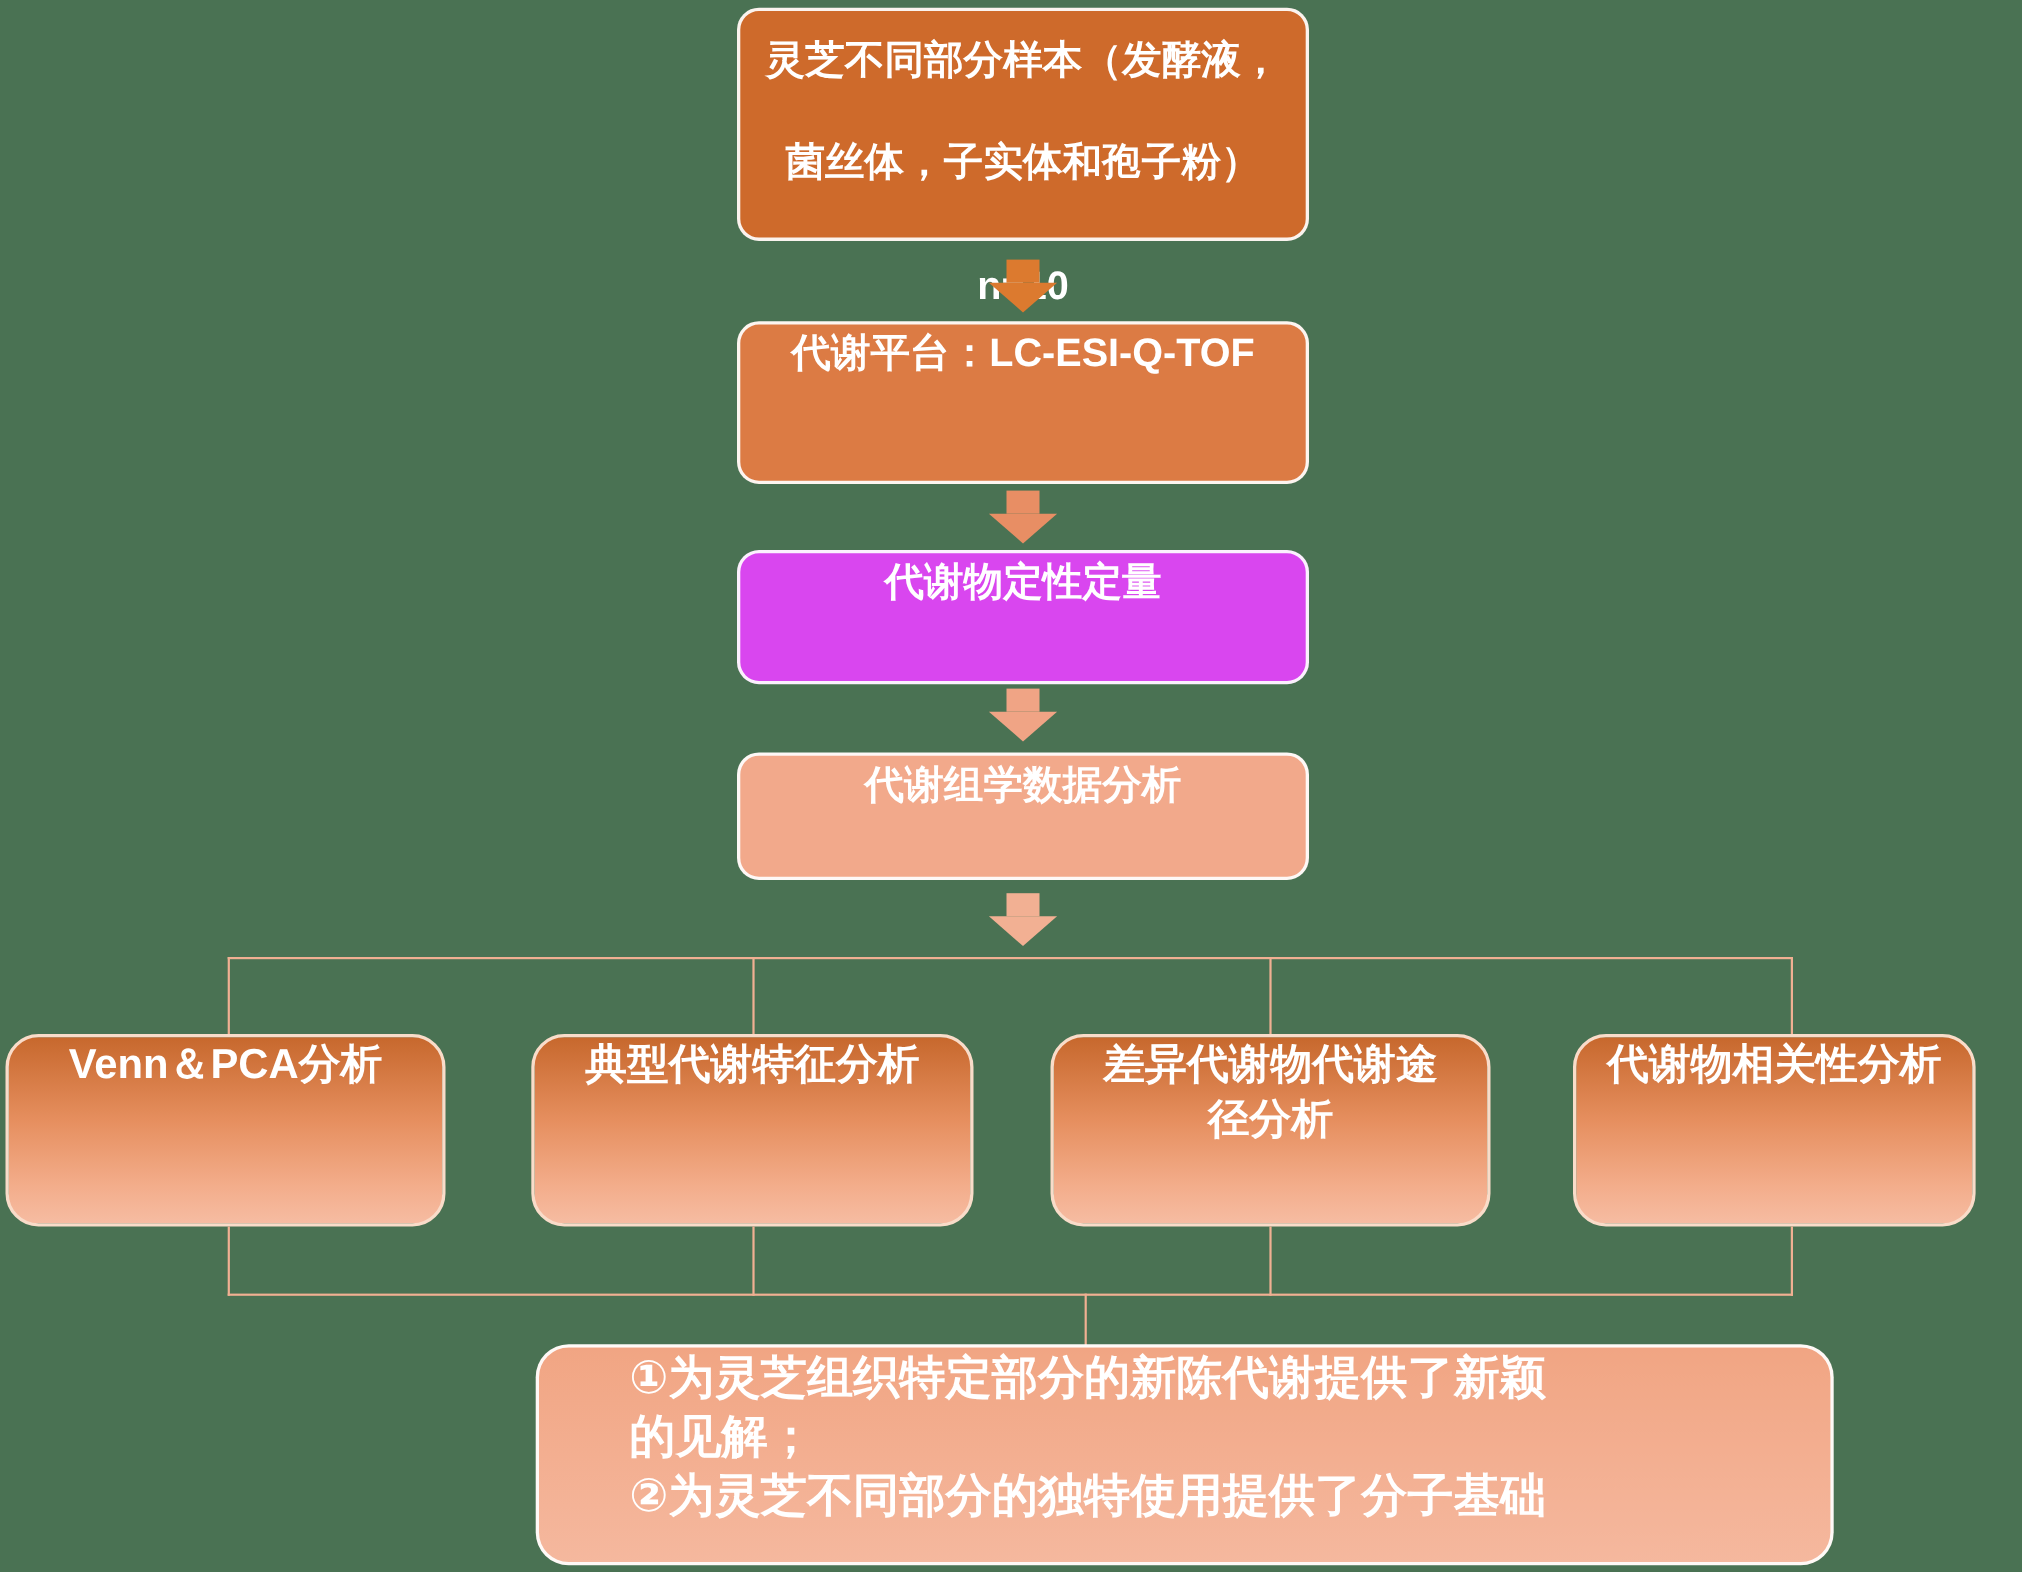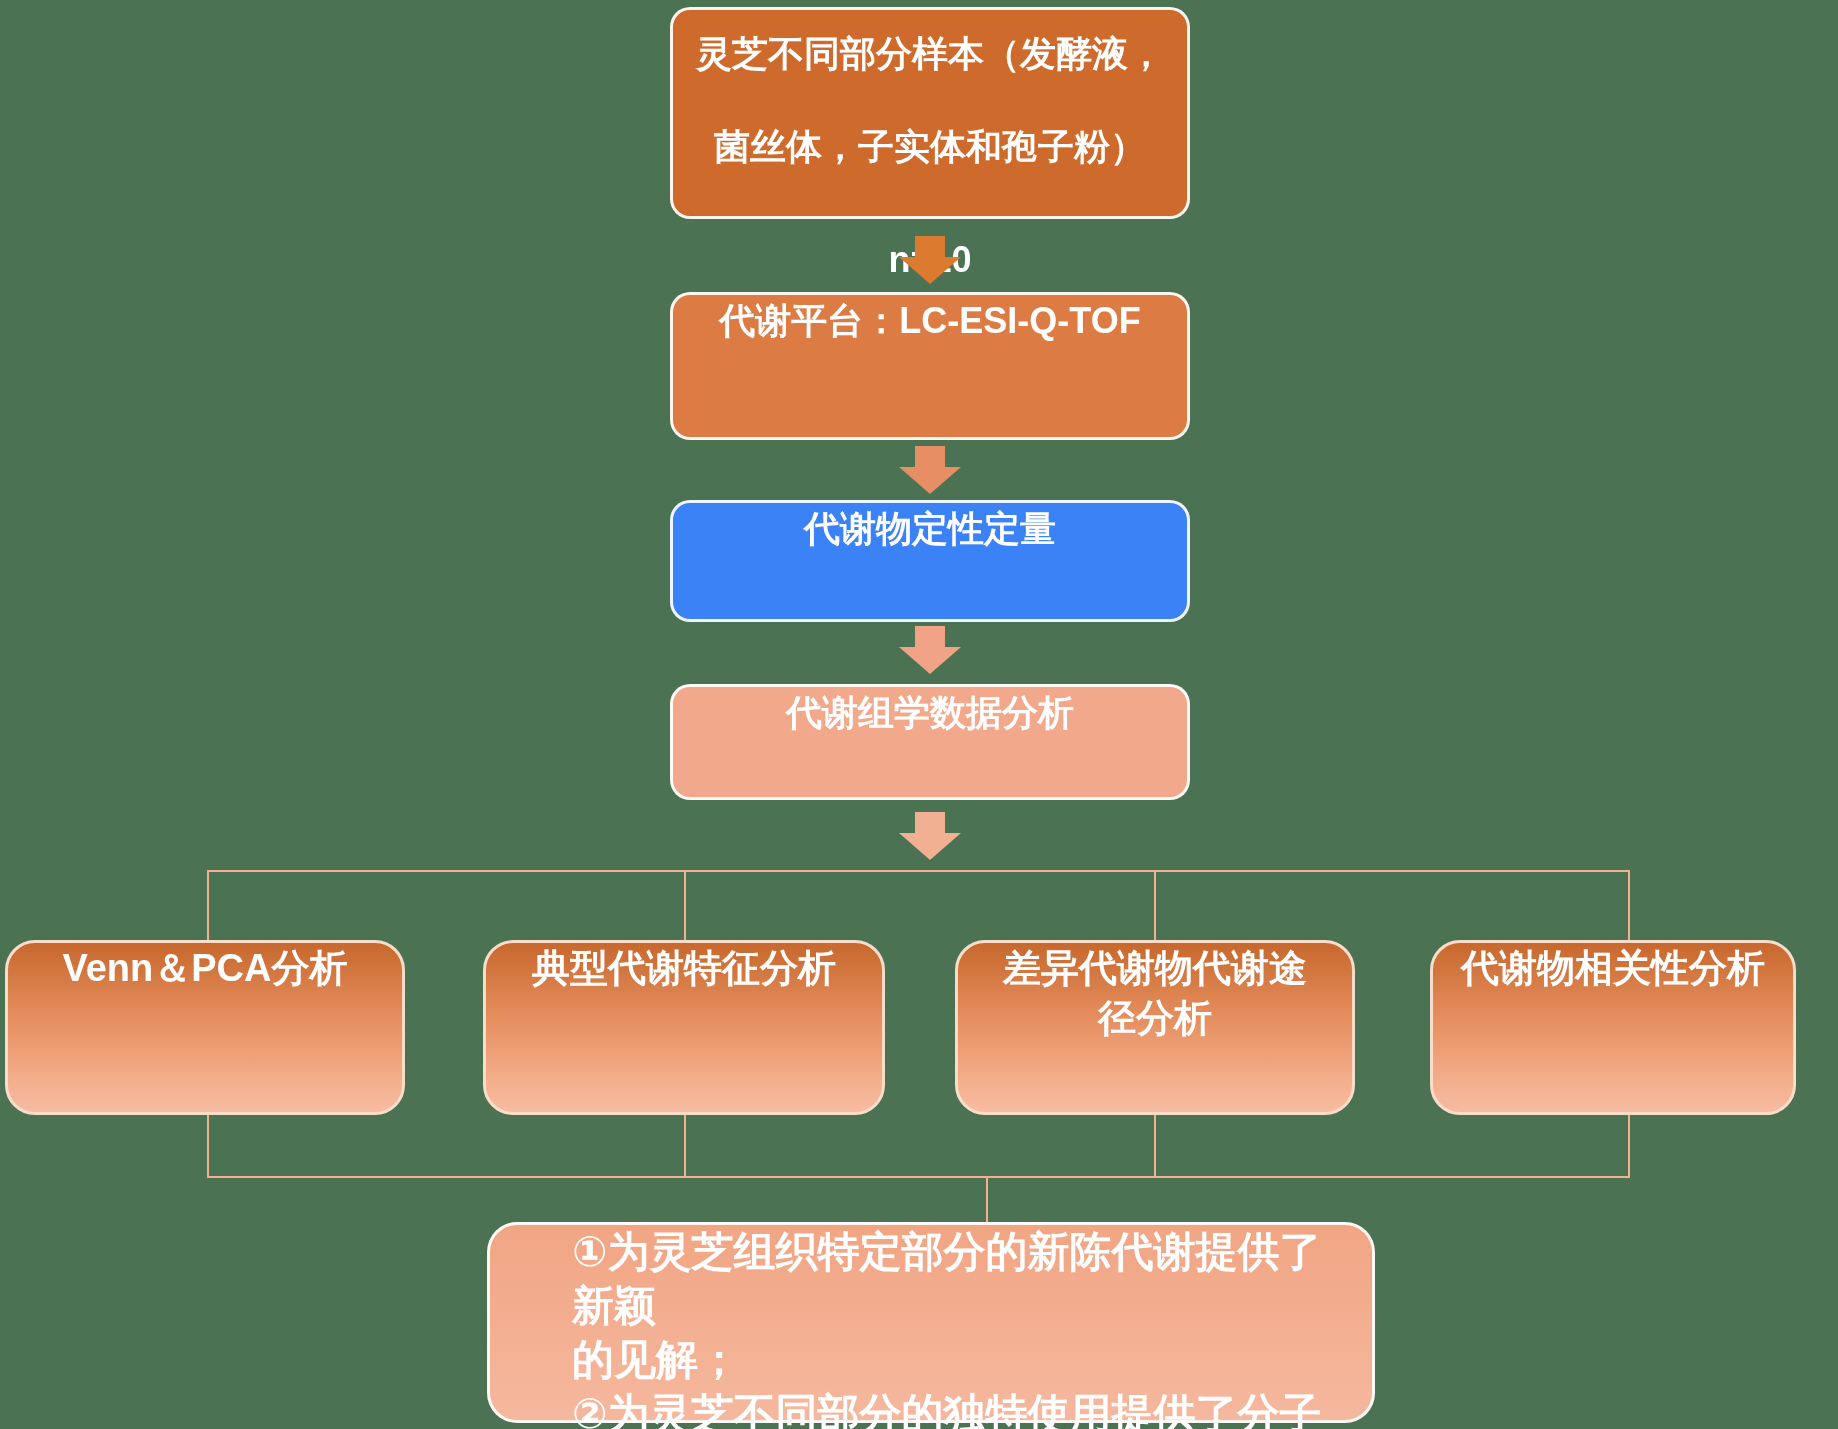--- a/index.html
+++ b/index.html
@@ -38,41 +38,41 @@
     top: 7px;
     height: 212px;
     background: #CE6A2B;
     justify-content: flex-start;
     padding-top: 16px;
     line-height: 56px;
     gap: 37px;
   }
   .sample-box .nline { margin-top: 20px; }
   .platform-box { top: 292px; height: 148px; background: #DC7B44; }
-  .quant-box    { top: 500px; height: 122px; background: #3b82f6; }
+  .quant-box    { top: 500px; height: 122px; background: #d946ef; }
   .analysis-box { top: 684px; height: 116px; background: #F2A98B; font-family: Liberation Serif, serif; }
 
   .branch-box {
     top: 940px;
     height: 175px;
     border-radius: 30px;
     border-color: #F9DCC9;
     font-size: 38px;
     line-height: 50px;
     background: linear-gradient(180deg, #C7682D 0%, #E68F5F 45%, #F3AD8B 80%, #F6BCA2 100%);
   }
   .branch-a { left: 5px;    width: 400px; }
   .branch-b { left: 483px;  width: 402px; }
   .branch-c { left: 955px;  width: 400px; }
   .branch-d { left: 1430px; width: 366px; }
 
   .conclusion-box {
     left: 487px;
     top: 1222px;
-    width: 888px;
+    width: 1180px;
     height: 201px;
     border-radius: 30px;
     background: linear-gradient(180deg, #F1A583 0%, #F5B89E 100%);
     font-size: 42px;
     line-height: 54px;
     align-items: flex-start;
     text-align: left;
     padding: 0 30px 0 82px;
   }
 

